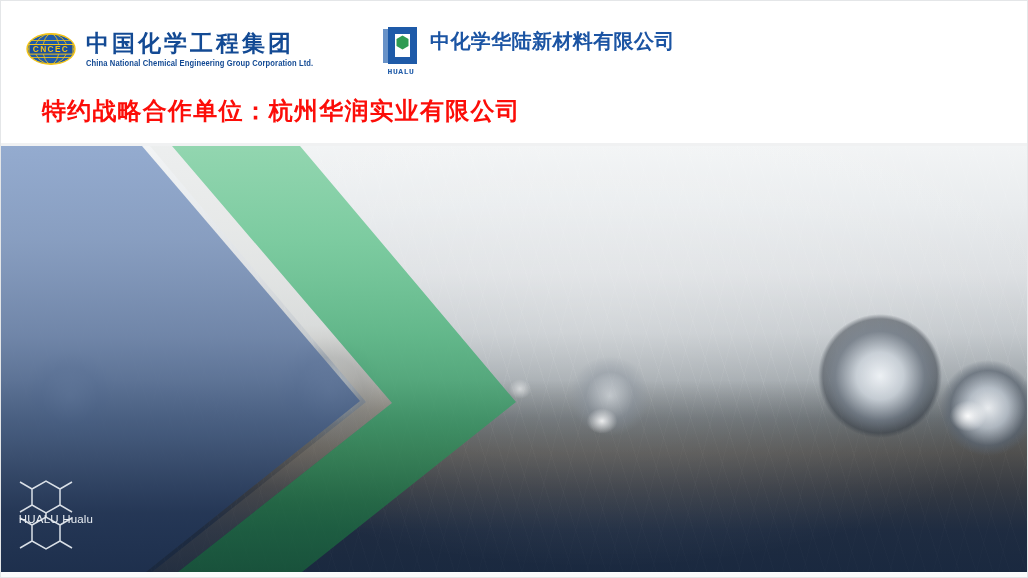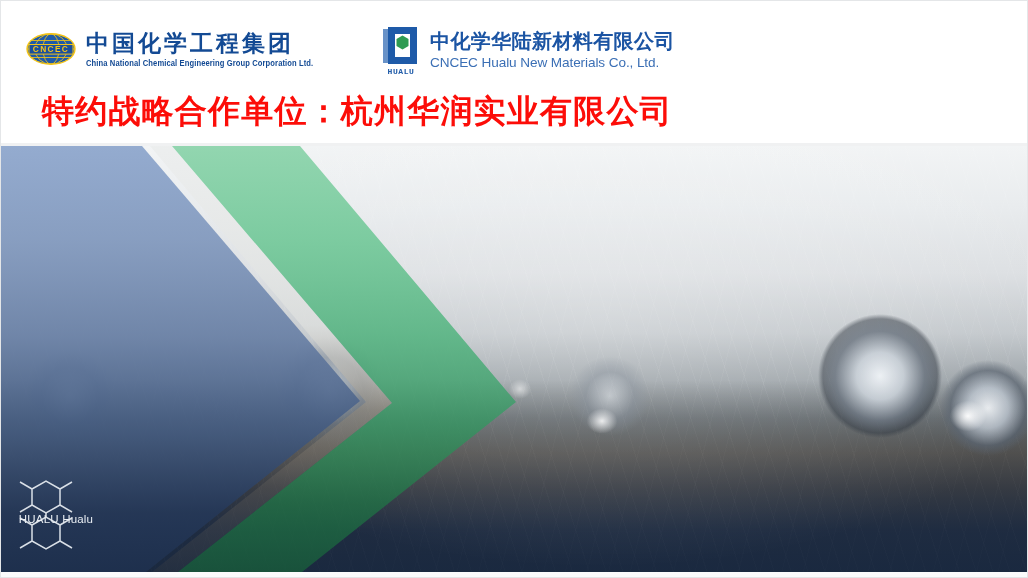--- a/index.html
+++ b/index.html
@@ -139,21 +139,21 @@
     letter-spacing: -0.1px;
     line-height: 16px;
     white-space: nowrap;
     margin-top: 2px;
   }
 
   
   .partner-line {
     position: absolute;
     left: 42px; top: 95px;
-    font-size: 32px;
+    font-size: 24px;
     font-weight: 700;
     color: #fc0d08;
     letter-spacing: 1.2px;
     line-height: 32px;
     white-space: nowrap;
   }
 
   
   .hero {
     position: absolute;
@@ -351,21 +351,20 @@
             <rect x="8" y="1" width="7" height="37" fill="#1e5aa8"></rect>
 
             <rect x="15" y="8" width="15" height="23" fill="#ffffff"></rect>
 
             <polygon points="22.5,9.5 28.5,13 28.5,20 22.5,23.5 16.5,20 16.5,13" fill="#2e9b52"></polygon>
           </svg>
           <div class="hualu-word">HUALU</div>
         </div>
         <div class="hualu-text">
           <div class="hualu-cn">中化学华陆新材料有限公司</div>
-          <div class="hualu-en">CNCEC Hualu New Materials Co., Ltd.</div>
         </div>
       </div>
 
     </div>
 
     <div class="partner-line">特约战略合作单位：杭州华润实业有限公司</div>
 
     <div class="header-rule"></div>
   </div>
 

